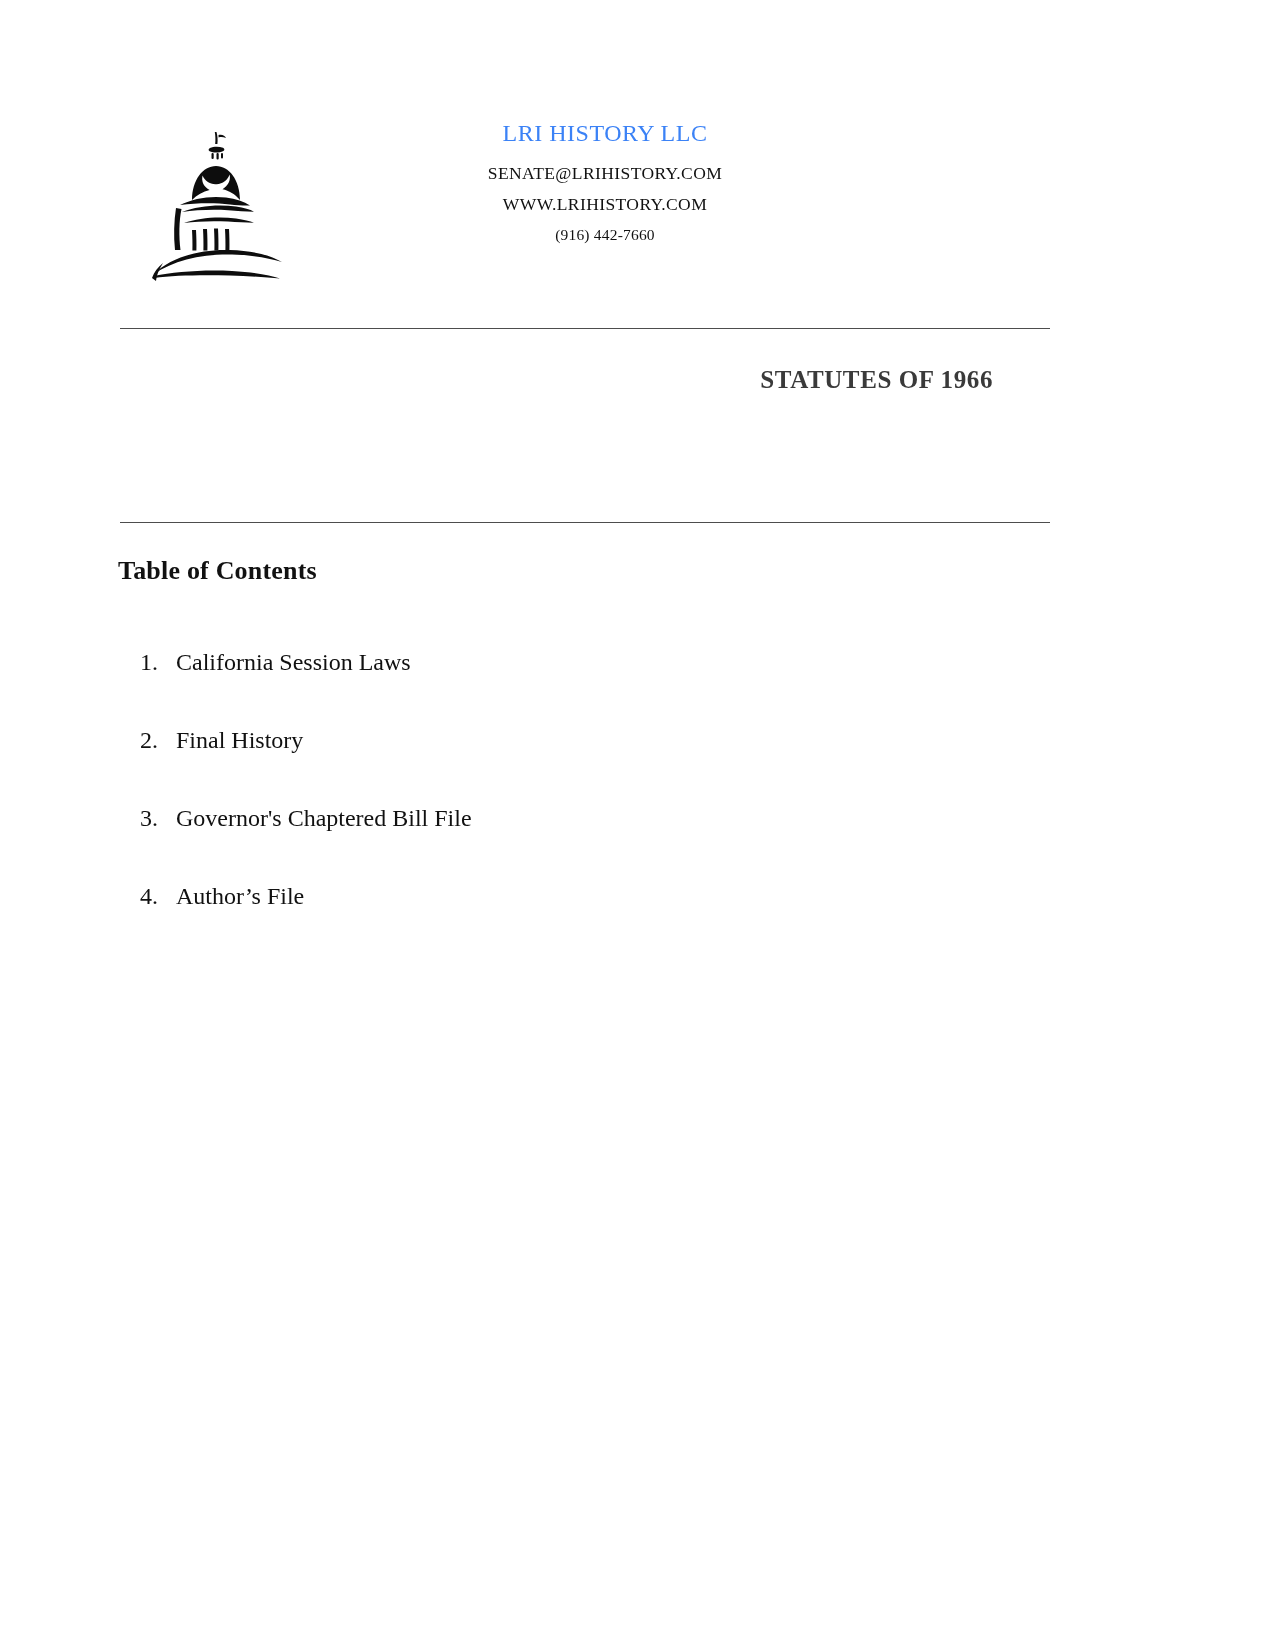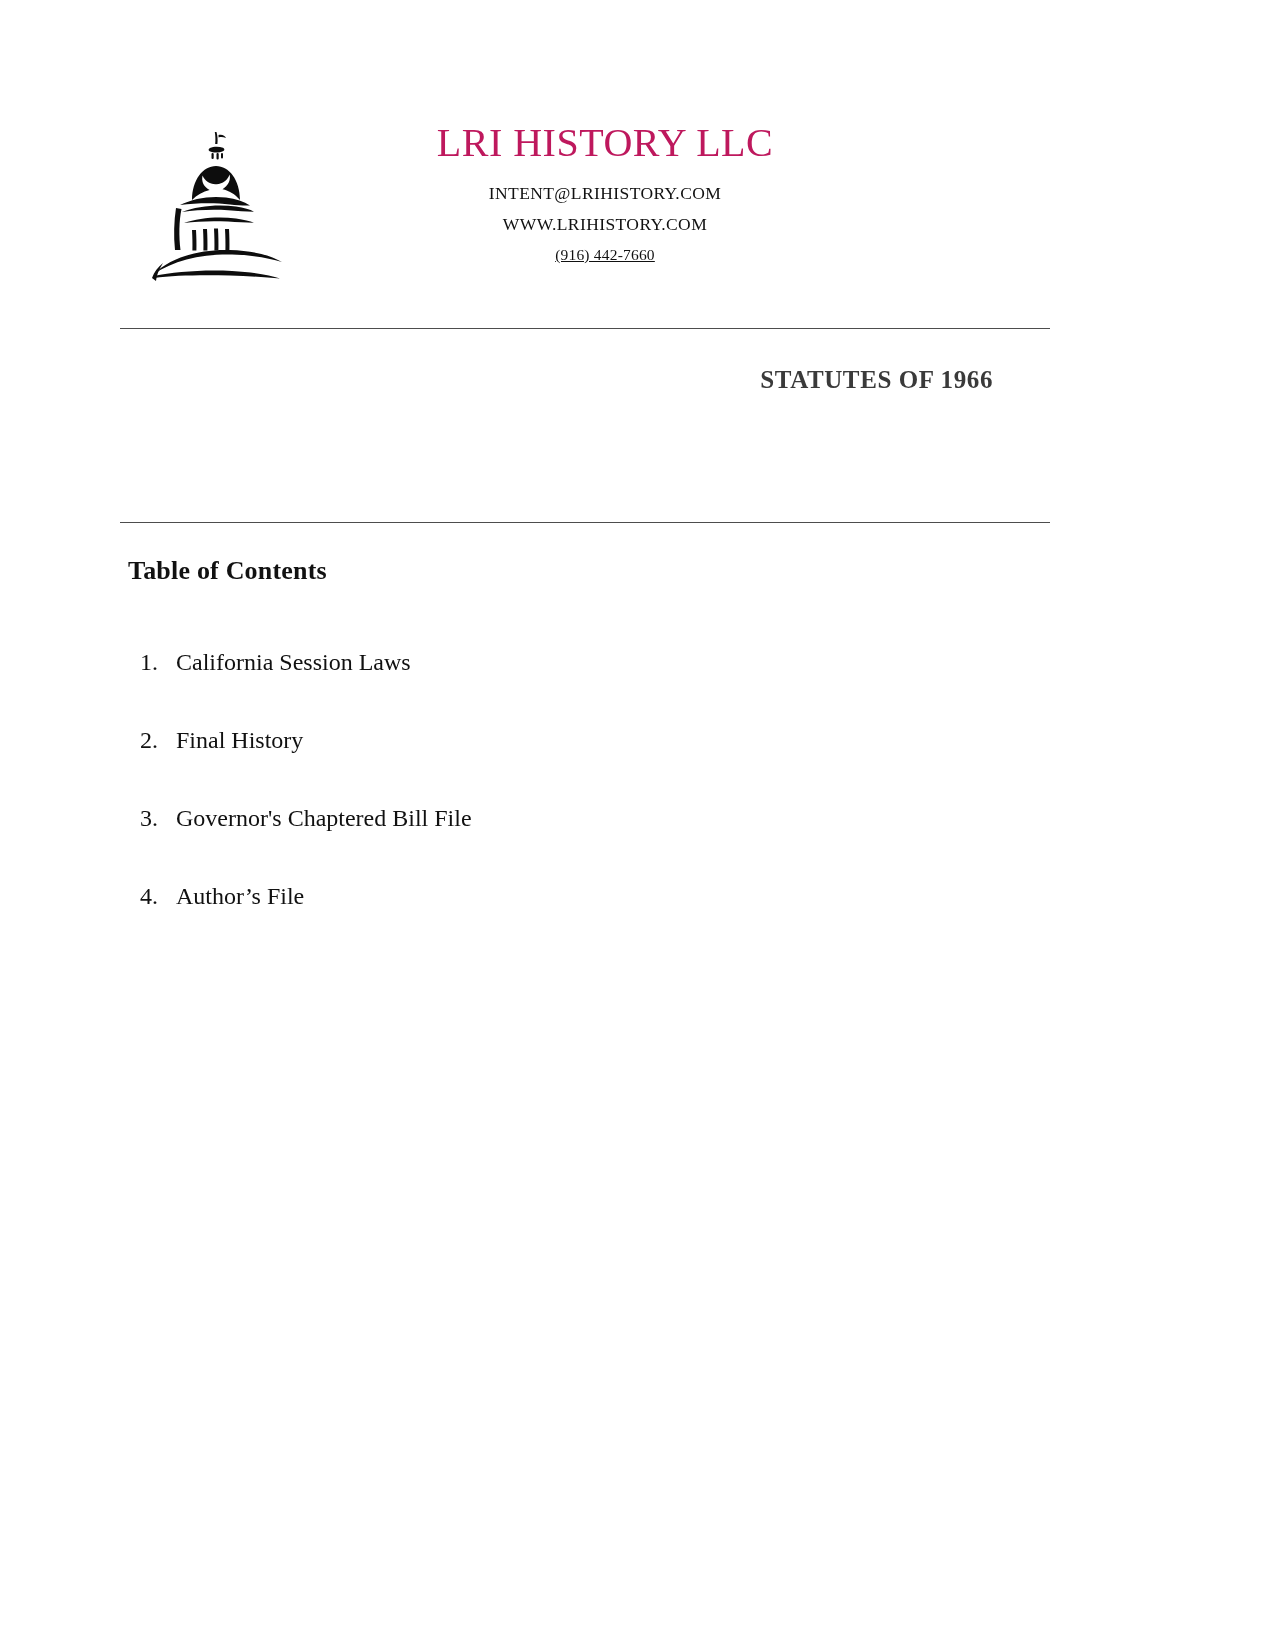--- a/index.html
+++ b/index.html
@@ -50,23 +50,23 @@
 
   .org-block {
     flex: 1;
     text-align: center;
     padding-left: 10px;
     padding-right: 160px;
   }
 
   .org-name {
     font-family: "Liberation Serif", serif;
-    font-size: 40px;
+    font-size: 24px;
     letter-spacing: 0.5px;
-    color: #be185d;
+    color: #3b82f6;
     line-height: 1.25;
     margin-bottom: 10px;
     white-space: nowrap;
   }
 
   .org-line {
     font-family: "Liberation Serif", serif;
     font-size: 17.5px;
     letter-spacing: 0.4px;
     color: #111;
@@ -74,21 +74,20 @@
     white-space: nowrap;
   }
 
   .org-phone {
     font-family: "Liberation Serif", serif;
     font-size: 15.5px;
     letter-spacing: 0.2px;
     color: #111;
     line-height: 2.0;
     white-space: nowrap;
-    text-decoration: underline;
   }
 
   
   .rule {
     position: absolute;
     left: 120px;
     width: 930px;
     height: 0;
     border-top: 1.2px solid #4d4d4d;
   }
@@ -110,21 +109,21 @@
     letter-spacing: 0.6px;
     color: #3a3a3a;
     line-height: 1.62;
     white-space: nowrap;
   }
 
   
   .toc-heading {
     position: absolute;
     top: 556px;
-    left: 128px;
+    left: 118px;
     font-family: "Liberation Serif", serif;
     font-weight: bold;
     font-size: 26px;
     color: #111;
     letter-spacing: 0.2px;
   }
 
   .toc-list {
     position: absolute;
     top: 618px;
@@ -204,21 +203,21 @@
                    C128 131.6 110 129 92 128.6 C60 128 33 135 14 148 Z"></path>
           <path d="M12 152 C14 146 18 141 23 137 C19 143.5 16.5 149 16 155 Z"></path>
           <path d="M14 150 C34 146 62 143.5 92 145 C114 146.2 130 149 140 152.5
                    C126 151.2 108 150 90 149.6 C60 149 34 149.4 14 152 Z"></path>
         </g>
       </svg>
     </div>
 
     <div class="org-block">
       <div class="org-name">LRI HISTORY LLC</div>
-      <div class="org-line">INTENT@LRIHISTORY.COM</div>
+      <div class="org-line">SENATE@LRIHISTORY.COM</div>
       <div class="org-line">WWW.LRIHISTORY.COM</div>
       <div class="org-phone">(916) 442-7660</div>
     </div>
 
   </div>
 
   <div class="rule rule-top"></div>
   <div class="rule rule-bottom"></div>
 
   <div class="title-block">

